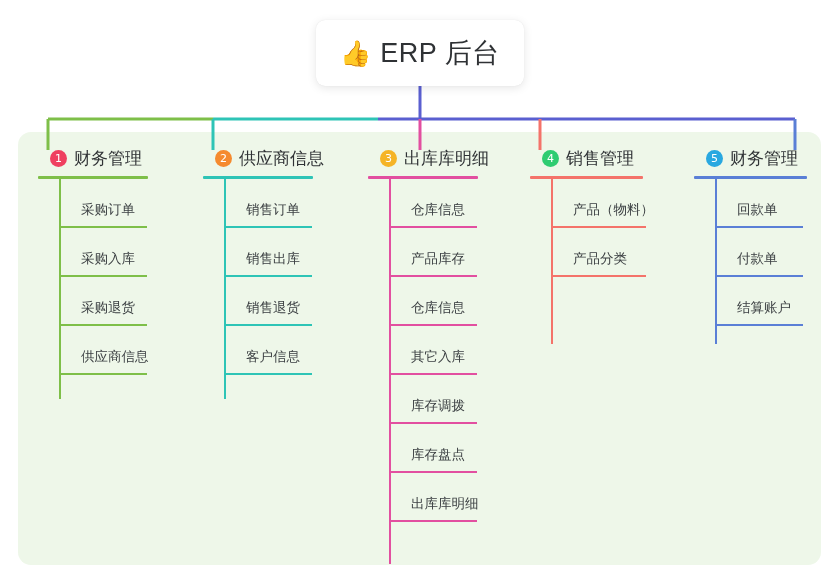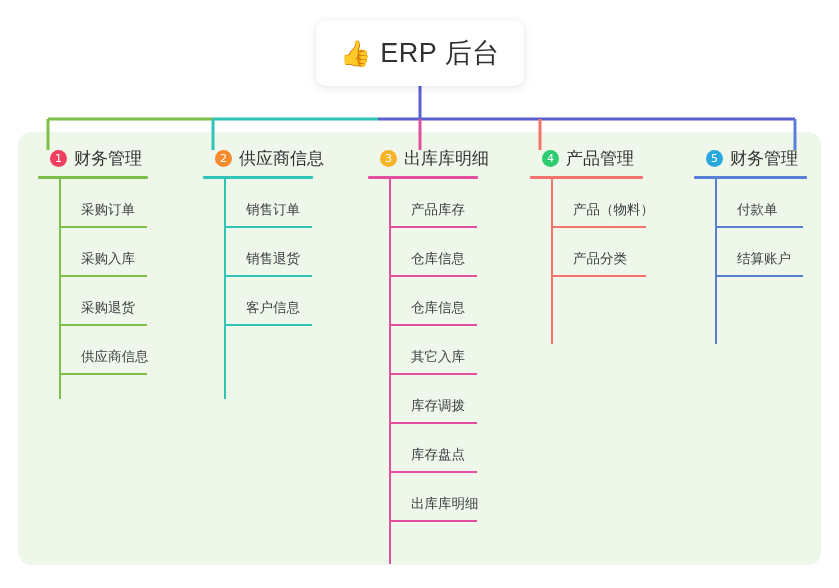--- a/index.html
+++ b/index.html
@@ -192,71 +192,75 @@
         <span class="col-title">供应商信息</span>
       </div>
       <div class="col-header-rule" style="width: 110px; background: rgb(46, 196, 182);"></div>
       <div class="leaves">
         <div class="spine" style="background: rgb(46, 196, 182); height: 220px;"></div>
         <div class="leaf">
           <span class="leaf-label">销售订单</span>
           <div class="leaf-rule" style="width: 88px; background: rgb(46, 196, 182);"></div>
         </div>
         <div class="leaf">
+          <span class="leaf-label">销售出库</span>
+          <div class="leaf-rule" style="width: 88px; background: rgb(46, 196, 182);"></div>
+        </div>
+        <div class="leaf">
           <span class="leaf-label">销售退货</span>
           <div class="leaf-rule" style="width: 88px; background: rgb(46, 196, 182);"></div>
         </div>
         <div class="leaf">
           <span class="leaf-label">客户信息</span>
           <div class="leaf-rule" style="width: 88px; background: rgb(46, 196, 182);"></div>
         </div>
       </div>
     </div>
     <div class="column" style="left: 368px;">
       <div class="col-header">
         <span class="badge" style="background: rgb(245, 180, 38);">3</span>
         <span class="col-title">出库库明细</span>
       </div>
       <div class="col-header-rule" style="width: 110px; background: rgb(226, 79, 160);"></div>
       <div class="leaves">
         <div class="spine" style="background: rgb(226, 79, 160); height: 385px;"></div>
         <div class="leaf">
+          <span class="leaf-label">仓库信息</span>
+          <div class="leaf-rule" style="width: 88px; background: rgb(226, 79, 160);"></div>
+        </div>
+        <div class="leaf">
           <span class="leaf-label">产品库存</span>
           <div class="leaf-rule" style="width: 88px; background: rgb(226, 79, 160);"></div>
         </div>
         <div class="leaf">
           <span class="leaf-label">仓库信息</span>
           <div class="leaf-rule" style="width: 88px; background: rgb(226, 79, 160);"></div>
         </div>
         <div class="leaf">
-          <span class="leaf-label">仓库信息</span>
-          <div class="leaf-rule" style="width: 88px; background: rgb(226, 79, 160);"></div>
-        </div>
-        <div class="leaf">
           <span class="leaf-label">其它入库</span>
           <div class="leaf-rule" style="width: 88px; background: rgb(226, 79, 160);"></div>
         </div>
         <div class="leaf">
           <span class="leaf-label">库存调拨</span>
           <div class="leaf-rule" style="width: 88px; background: rgb(226, 79, 160);"></div>
         </div>
         <div class="leaf">
           <span class="leaf-label">库存盘点</span>
           <div class="leaf-rule" style="width: 88px; background: rgb(226, 79, 160);"></div>
         </div>
         <div class="leaf">
           <span class="leaf-label">出库库明细</span>
           <div class="leaf-rule" style="width: 88px; background: rgb(226, 79, 160);"></div>
         </div>
       </div>
     </div>
     <div class="column" style="left: 530px;">
       <div class="col-header">
         <span class="badge" style="background: rgb(46, 204, 113);">4</span>
-        <span class="col-title">产品管理</span>
+        <span class="col-title">销售管理</span>
       </div>
       <div class="col-header-rule" style="width: 113px; background: rgb(244, 115, 106);"></div>
       <div class="leaves">
         <div class="spine" style="background: rgb(244, 115, 106); height: 165px;"></div>
         <div class="leaf">
           <span class="leaf-label">产品（物料）</span>
           <div class="leaf-rule" style="width: 95px; background: rgb(244, 115, 106);"></div>
         </div>
         <div class="leaf">
           <span class="leaf-label">产品分类</span>
@@ -266,20 +270,24 @@
     </div>
     <div class="column" style="left: 694px;">
       <div class="col-header">
         <span class="badge" style="background: rgb(41, 168, 224);">5</span>
         <span class="col-title">财务管理</span>
       </div>
       <div class="col-header-rule" style="width: 113px; background: rgb(90, 127, 214);"></div>
       <div class="leaves">
         <div class="spine" style="background: rgb(90, 127, 214); height: 165px;"></div>
         <div class="leaf">
+          <span class="leaf-label">回款单</span>
+          <div class="leaf-rule" style="width: 88px; background: rgb(90, 127, 214);"></div>
+        </div>
+        <div class="leaf">
           <span class="leaf-label">付款单</span>
           <div class="leaf-rule" style="width: 88px; background: rgb(90, 127, 214);"></div>
         </div>
         <div class="leaf">
           <span class="leaf-label">结算账户</span>
           <div class="leaf-rule" style="width: 88px; background: rgb(90, 127, 214);"></div>
         </div>
       </div>
     </div>
   </div>

